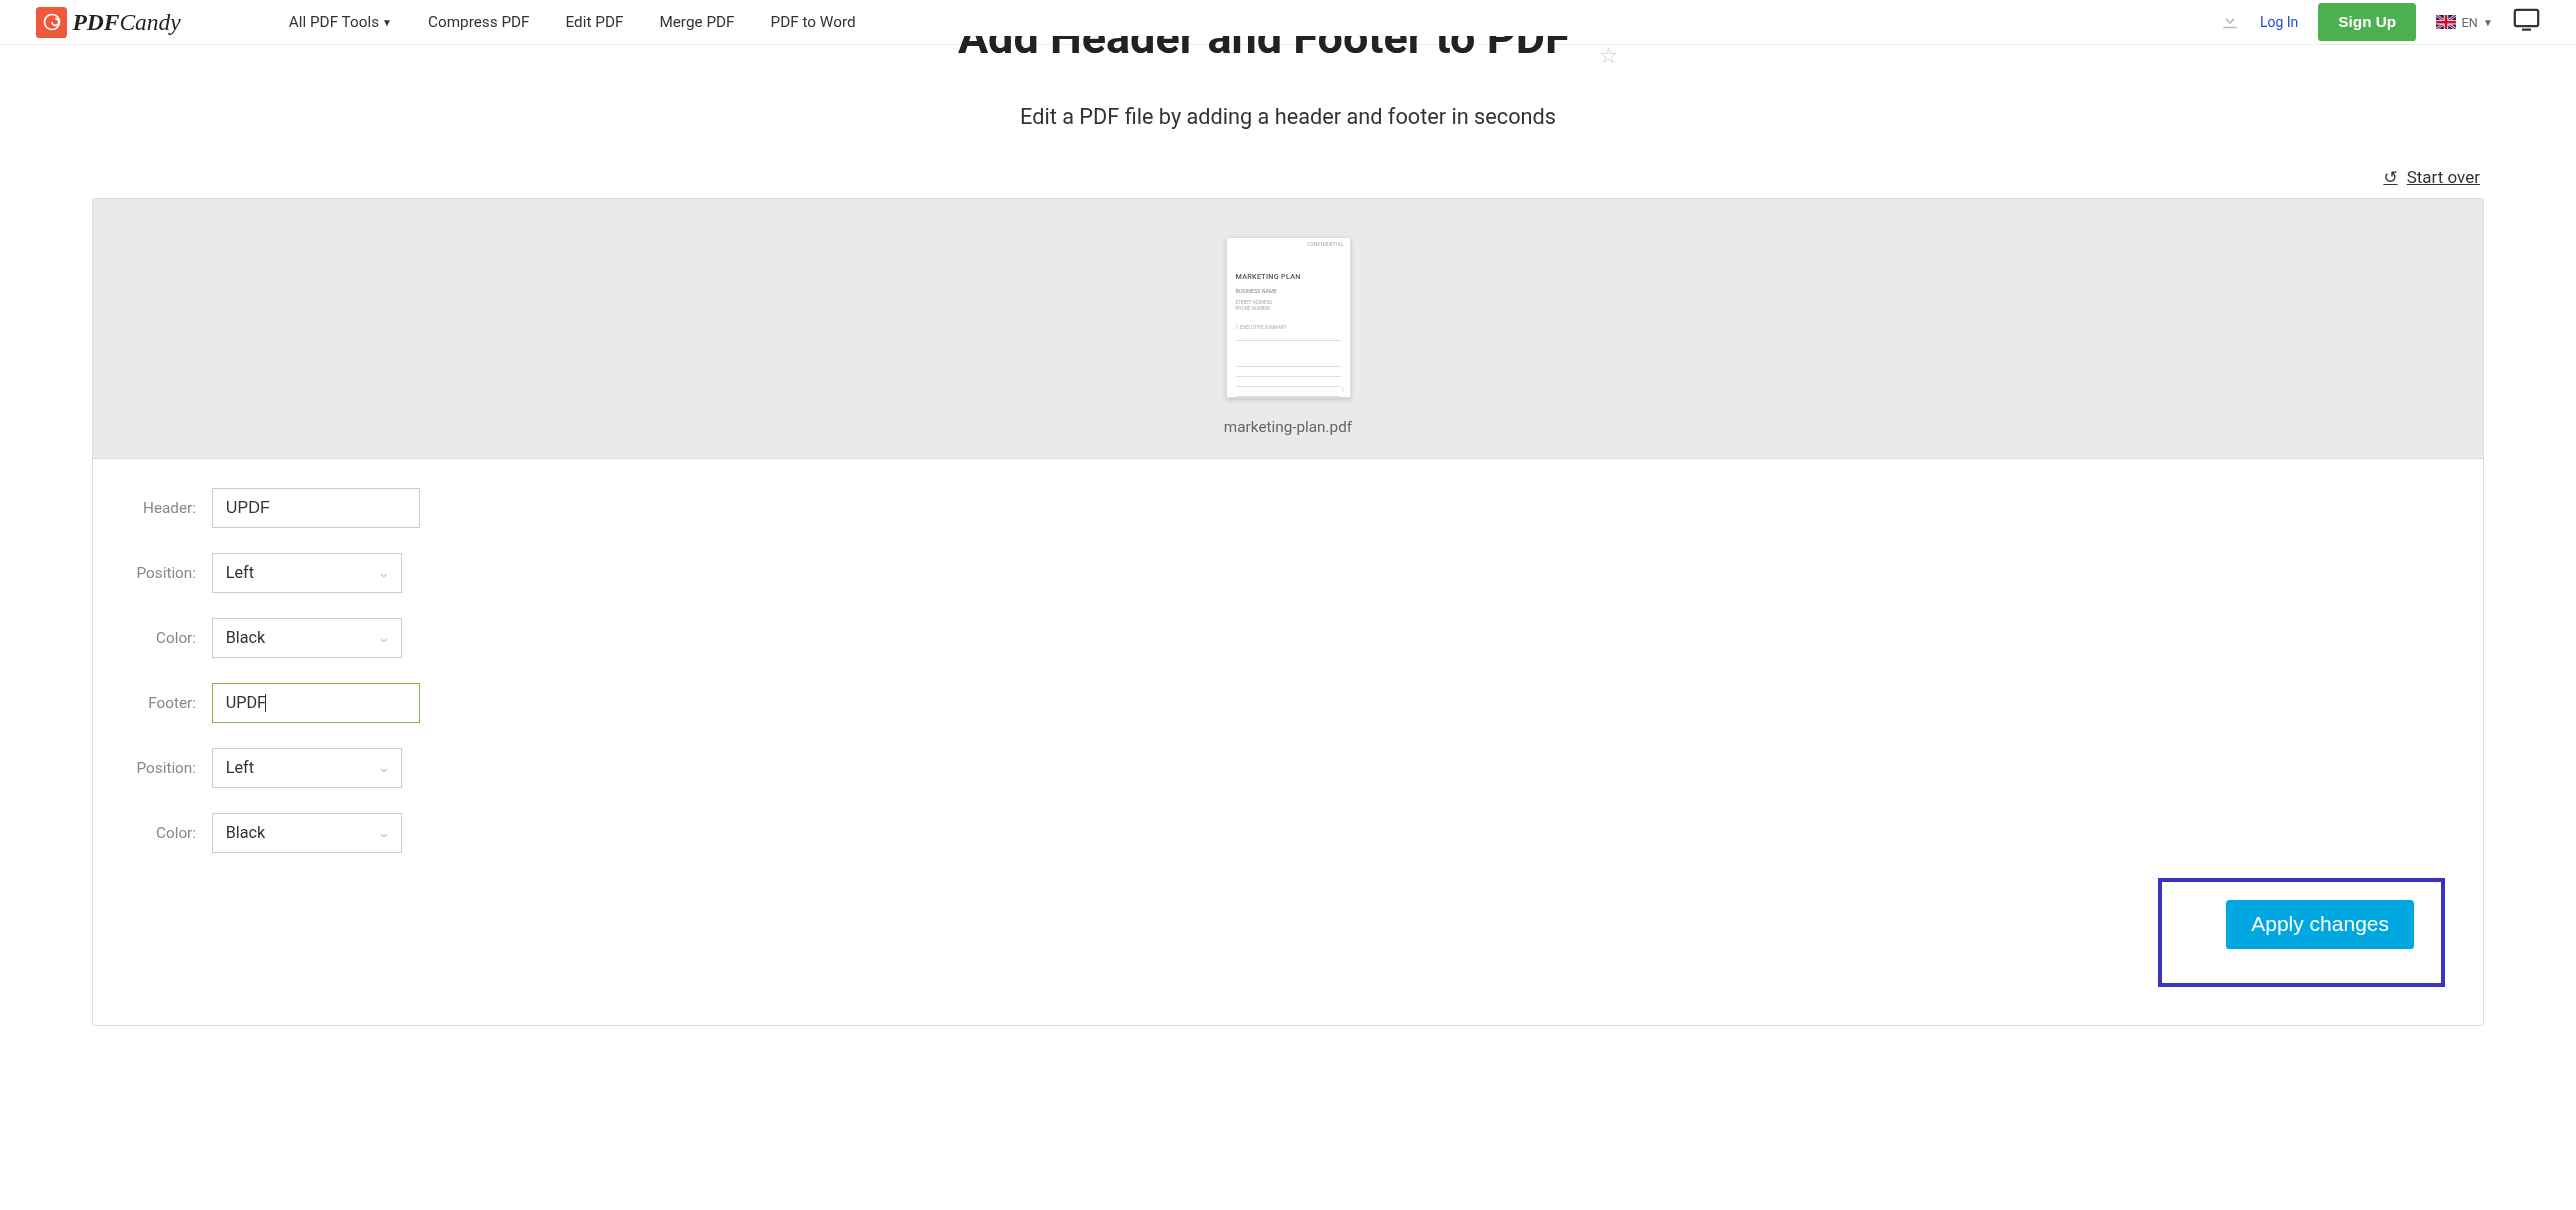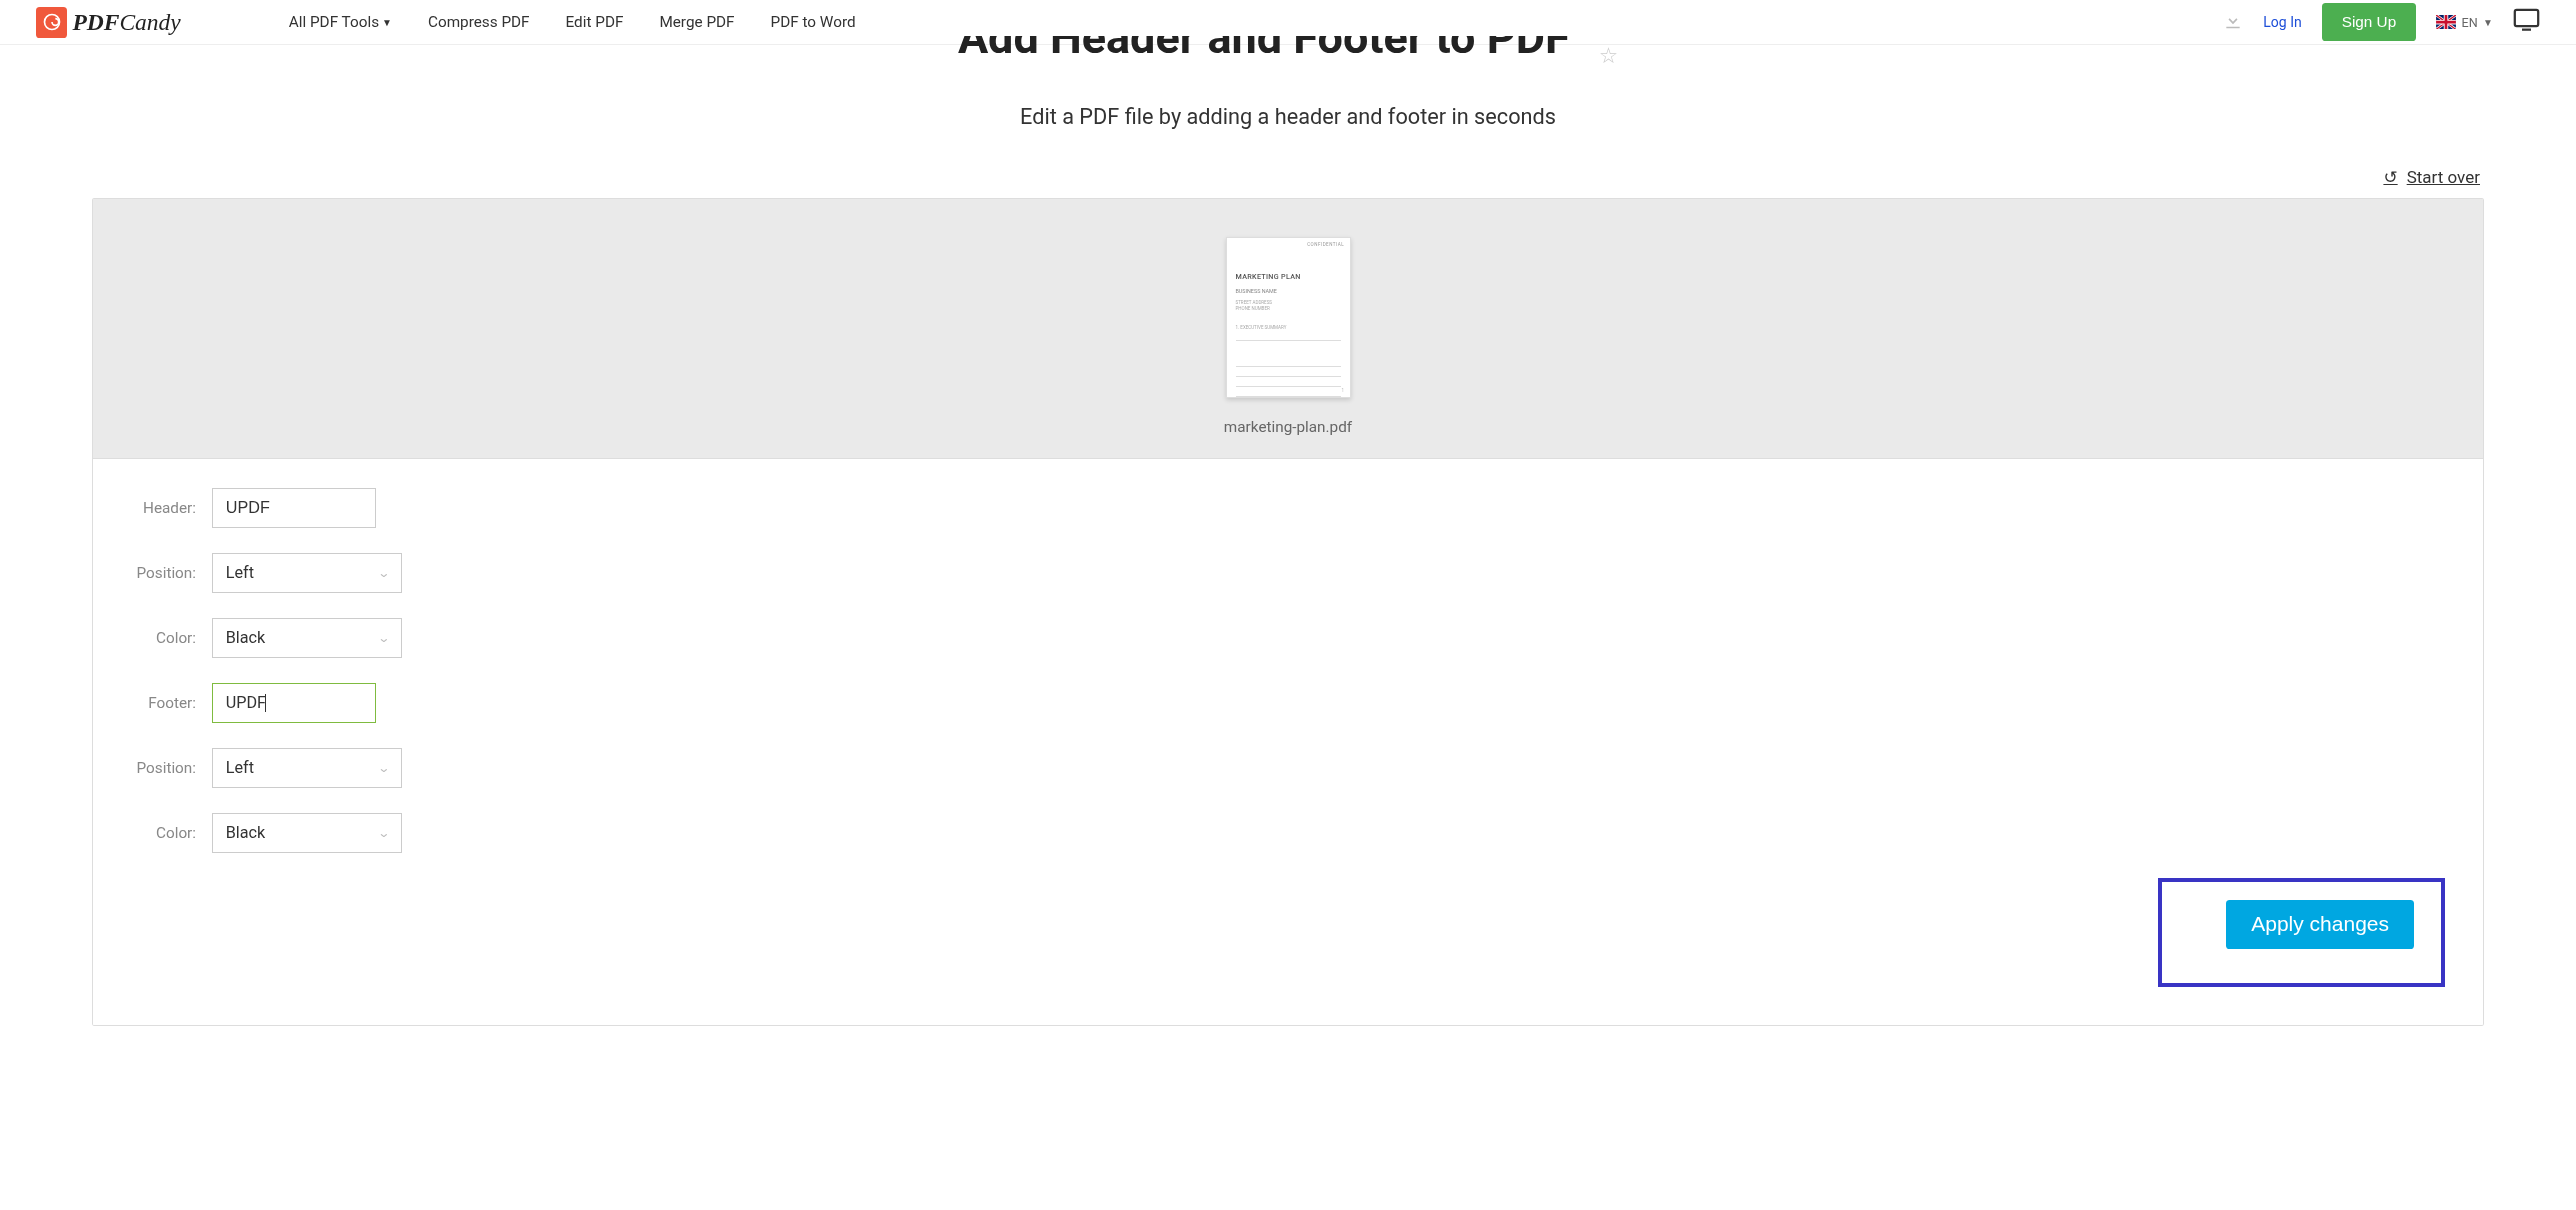--- a/index.html
+++ b/index.html
@@ -10,21 +10,21 @@
     .logo { display: flex; align-items: center; gap: 5.4px; margin-right: 108px; }
     .logo-icon { width: 31px; height: 31px; background: #f0583c; border-radius: 3.6px; display: flex; align-items: center; justify-content: center; }
     .logo-icon svg { width: 20px; height: 20px; }
     .logo-text { font-family: Georgia, serif; font-size: 23.5px; font-weight: bold; font-style: italic; color: #222; }
     .logo-text .candy { font-weight: normal; }
     .nav-links { display: flex; gap: 36px; flex: 1; }
     .nav-link { color: #333; font-size: 15.3px; text-decoration: none; cursor: pointer; display: flex; align-items: center; gap: 3px; }
     .nav-right { display: flex; align-items: center; gap: 20px; }
     .download-icon { color: #bbb; font-size: 20px; }
     .login-link { color: #1d4ed8; font-size: 14px; cursor: pointer; }
-    .signup-btn { background: #4caf50; color: #fff; border: none; padding: 10px 20px; border-radius: 3.6px; font-size: 15.3px; font-weight: normal; cursor: pointer; }
+    .signup-btn { background: #4caf50; color: #fff; border: none; padding: 10px 20px; border-radius: 3.6px; font-size: 15.3px; font-weight: bold; cursor: pointer; }
     .lang-select { display: flex; align-items: center; gap: 5.4px; cursor: pointer; color: #666; font-size: 12.6px; }
     .caret-down { font-size: 10px; }
     
     
     .page-title-row { text-align: center; margin-top: -10.8px; display: flex; justify-content: center; align-items: center; gap: 29px; }
     .page-title { font-size: 45px; font-weight: bold; color: #222; overflow: hidden; height: 31px; line-height: 3.6px; }
     .star-icon { color: #ccc; font-size: 21.7px; margin-top: 9px; }
     .page-subtitle { text-align: center; font-size: 21.7px; color: #333; margin-top: 36px; }
     
     
@@ -45,21 +45,21 @@
     .doc-thumb .row { height: 0.9px; background: #ddd; margin-top: 9px; }
     .doc-thumb .pg { position: absolute; bottom: 3.6px; right: 5.4px; font-size: 4.5px; color: #bbb; }
     .file-name { text-align: center; font-size: 15.3px; color: #666; margin-top: 20px; }
     
     
     .form-area { padding: 29px 38px 38px; display: flex; gap: 25px; flex-direction: column; }
     .form-col { flex: 0 0 auto; }
     .form-group { display: flex; align-items: center; gap: 16.2px; margin-bottom: 25px; }
     .form-group:last-child { margin-bottom: 0; }
     .form-label { color: #888; font-size: 15.3px; text-align: right; min-width: 65px; }
-    .text-input, .select-input { width: 164px; height: 40px; border: 0.9px solid #ccc; padding: 0 12.6px; font-size: 16.2px; color: #333; background: #fff; }
+    .text-input, .select-input { width: 208px; height: 40px; border: 0.9px solid #ccc; padding: 0 12.6px; font-size: 16.2px; color: #333; background: #fff; }
     .text-input.focused { border: 1.8px solid #7fbb3f; outline: none; }
     .select-input { display: flex; align-items: center; justify-content: space-between; cursor: pointer; width: 190px; }
     .select-caret { color: #bbb; font-size: 11.7px; transform: scaleX(1.3); }
     
     .apply-wrap { margin-left: auto; border: 4.5px solid #3934c4; padding: 18px 27px 34px 34px; }
     .apply-btn { background: #00a7e1; color: #fff; border: none; padding: 12.6px 25px; font-size: 21px; border-radius: 3.6px; cursor: pointer; margin-left: 30px; }
     
     .cursor { display: inline-block; width: 0.9px; height: 18px; background: #333; vertical-align: middle; margin-left: -0.9px; }
   </style>
 </head>

